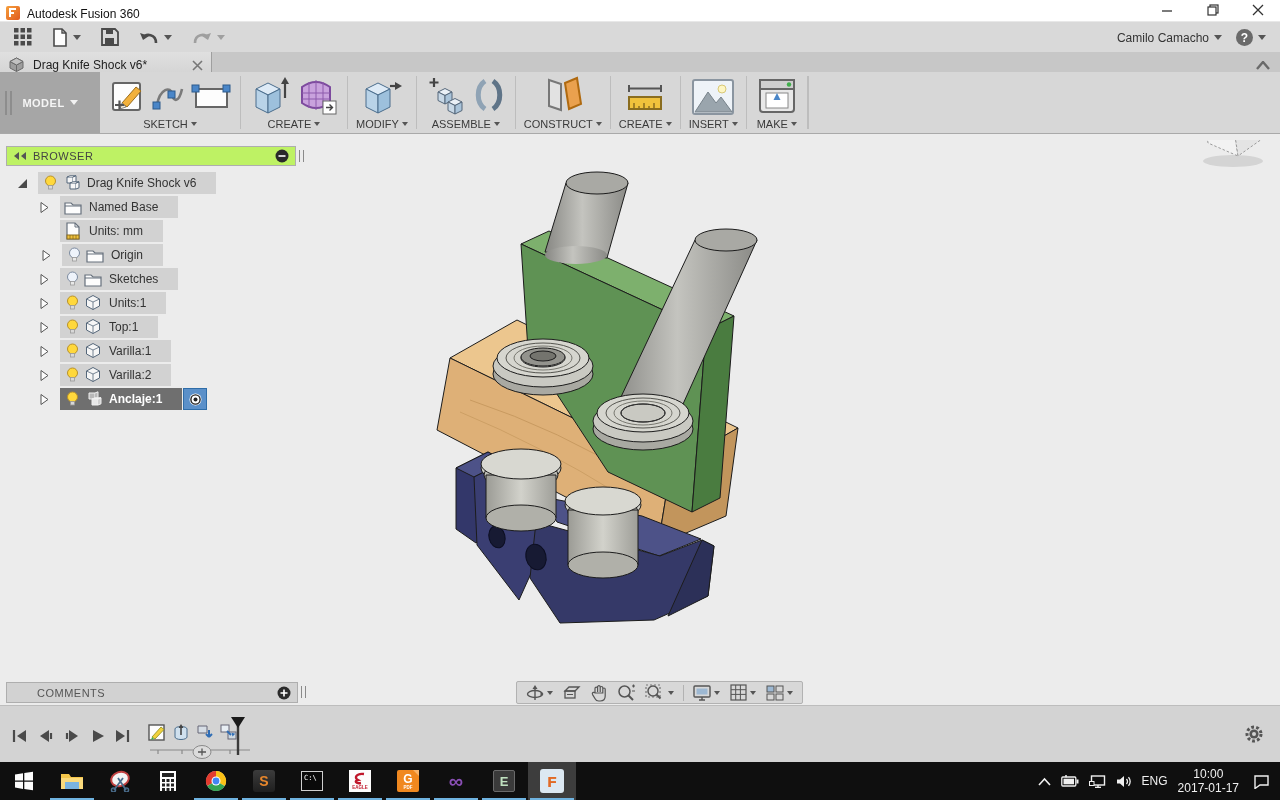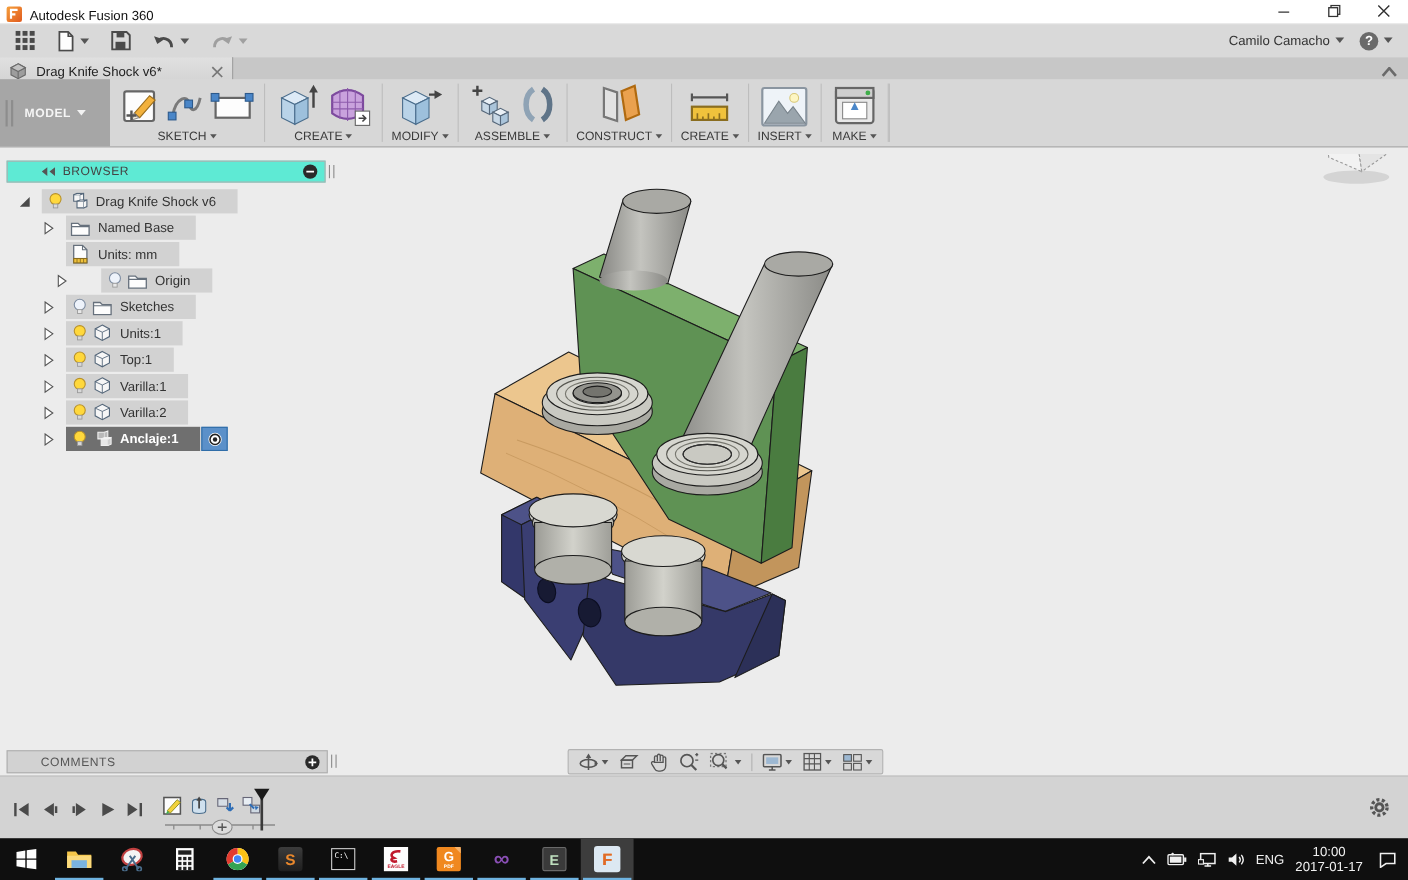--- a/index.html
+++ b/index.html
@@ -38,21 +38,21 @@
   .ricons { display:flex; align-items:center; gap:2px; }
   .rbtn { display:flex; align-items:center; justify-content:center; padding:1px; }
   .rlabel { font-size:11px; color:#3a3a3a; margin-top:1px; display:flex; align-items:center; }
   .rdiv { width:1px; background:#bdbdbd; margin:4px 0; }
   .select-tile { width:46px; height:44px; background:#6d9dc5; border-radius:3px; display:flex; align-items:center; justify-content:center; }
 
   
   #scene { position:absolute; left:0; top:140px; }
 
   
-  .panel-header { position:absolute; height:20px; background:#5eead4; border:1px solid #aeaeae; display:flex; align-items:center; font-size:11px; color:#444; letter-spacing:.5px;padding-left:24px; }
+  .panel-header { position:absolute; height:20px; background:#bef264; border:1px solid #aeaeae; display:flex; align-items:center; font-size:11px; color:#444; letter-spacing:.5px; }
   .grip-v { position:absolute; width:5px; height:12px; border-left:1px solid #8a8a8a; border-right:1px solid #8a8a8a; }
   .brow { position:absolute; height:24px; display:flex; align-items:center; }
   .exp { width:22px; display:flex; align-items:center; }
   .rowbg { display:flex; align-items:center; background:#d2d2d2; height:22px; padding:0 20px 0 2px; }
   .rowbg .rlab { font-size:12px; color:#333; margin-left:5px; white-space:nowrap; }
   .rowbg.sel { background:#6f6f6f; }
   .rowbg.sel .rlab { color:#fff; font-weight:bold; }
   .bulbwrap { width:20px; display:flex; justify-content:center; }
   .ticonwrap { width:22px; display:flex; justify-content:center; }
   .activate-tile { width:24px; height:22px; background:#5b90c9; border:1px solid #2f6da8; display:flex; align-items:center; justify-content:center; margin-left:1px; }
@@ -543,21 +543,21 @@
             <path d="M2 1 h8 l4 4 v12 h-12 z" fill="#fdfdfd" stroke="#66707c" stroke-width="1.2"></path>
             <path d="M10 1 v4 h4" fill="none" stroke="#66707c"></path>
             <rect x="2" y="13" width="12" height="4" fill="#f0c23c" stroke="#8a6d1f"></rect>
             <path d="M5 13 v4 M8 13 v4 M11 13 v4" stroke="#8a6d1f" stroke-width="0.8"></path>
           </svg>
         </span>
       <span class="rlab">Units: mm</span>
     </span>
   </div>
 
-  <div class="brow" style="left:12px; top:243px; padding-left:38px;gap:20px;">
+  <div class="brow" style="left:2px; top:243px; padding-left:38px;">
     <span class="exp">
         <svg width="12" height="13">
           <polygon points="3,1.5 10,6.5 3,11.5" fill="#fdfdfd" stroke="#555"></polygon>
         </svg>
       </span>
     <span class="rowbg">
       <span class="bulbwrap">
           <svg width="13" height="16">
             <circle cx="6.5" cy="6" r="5" fill="#eef3fb" stroke="#7c8ba0"></circle>
             <rect x="4.5" y="10.5" width="4" height="3.5" fill="#e8e8e8" stroke="#999" stroke-width="0.8"></rect>

